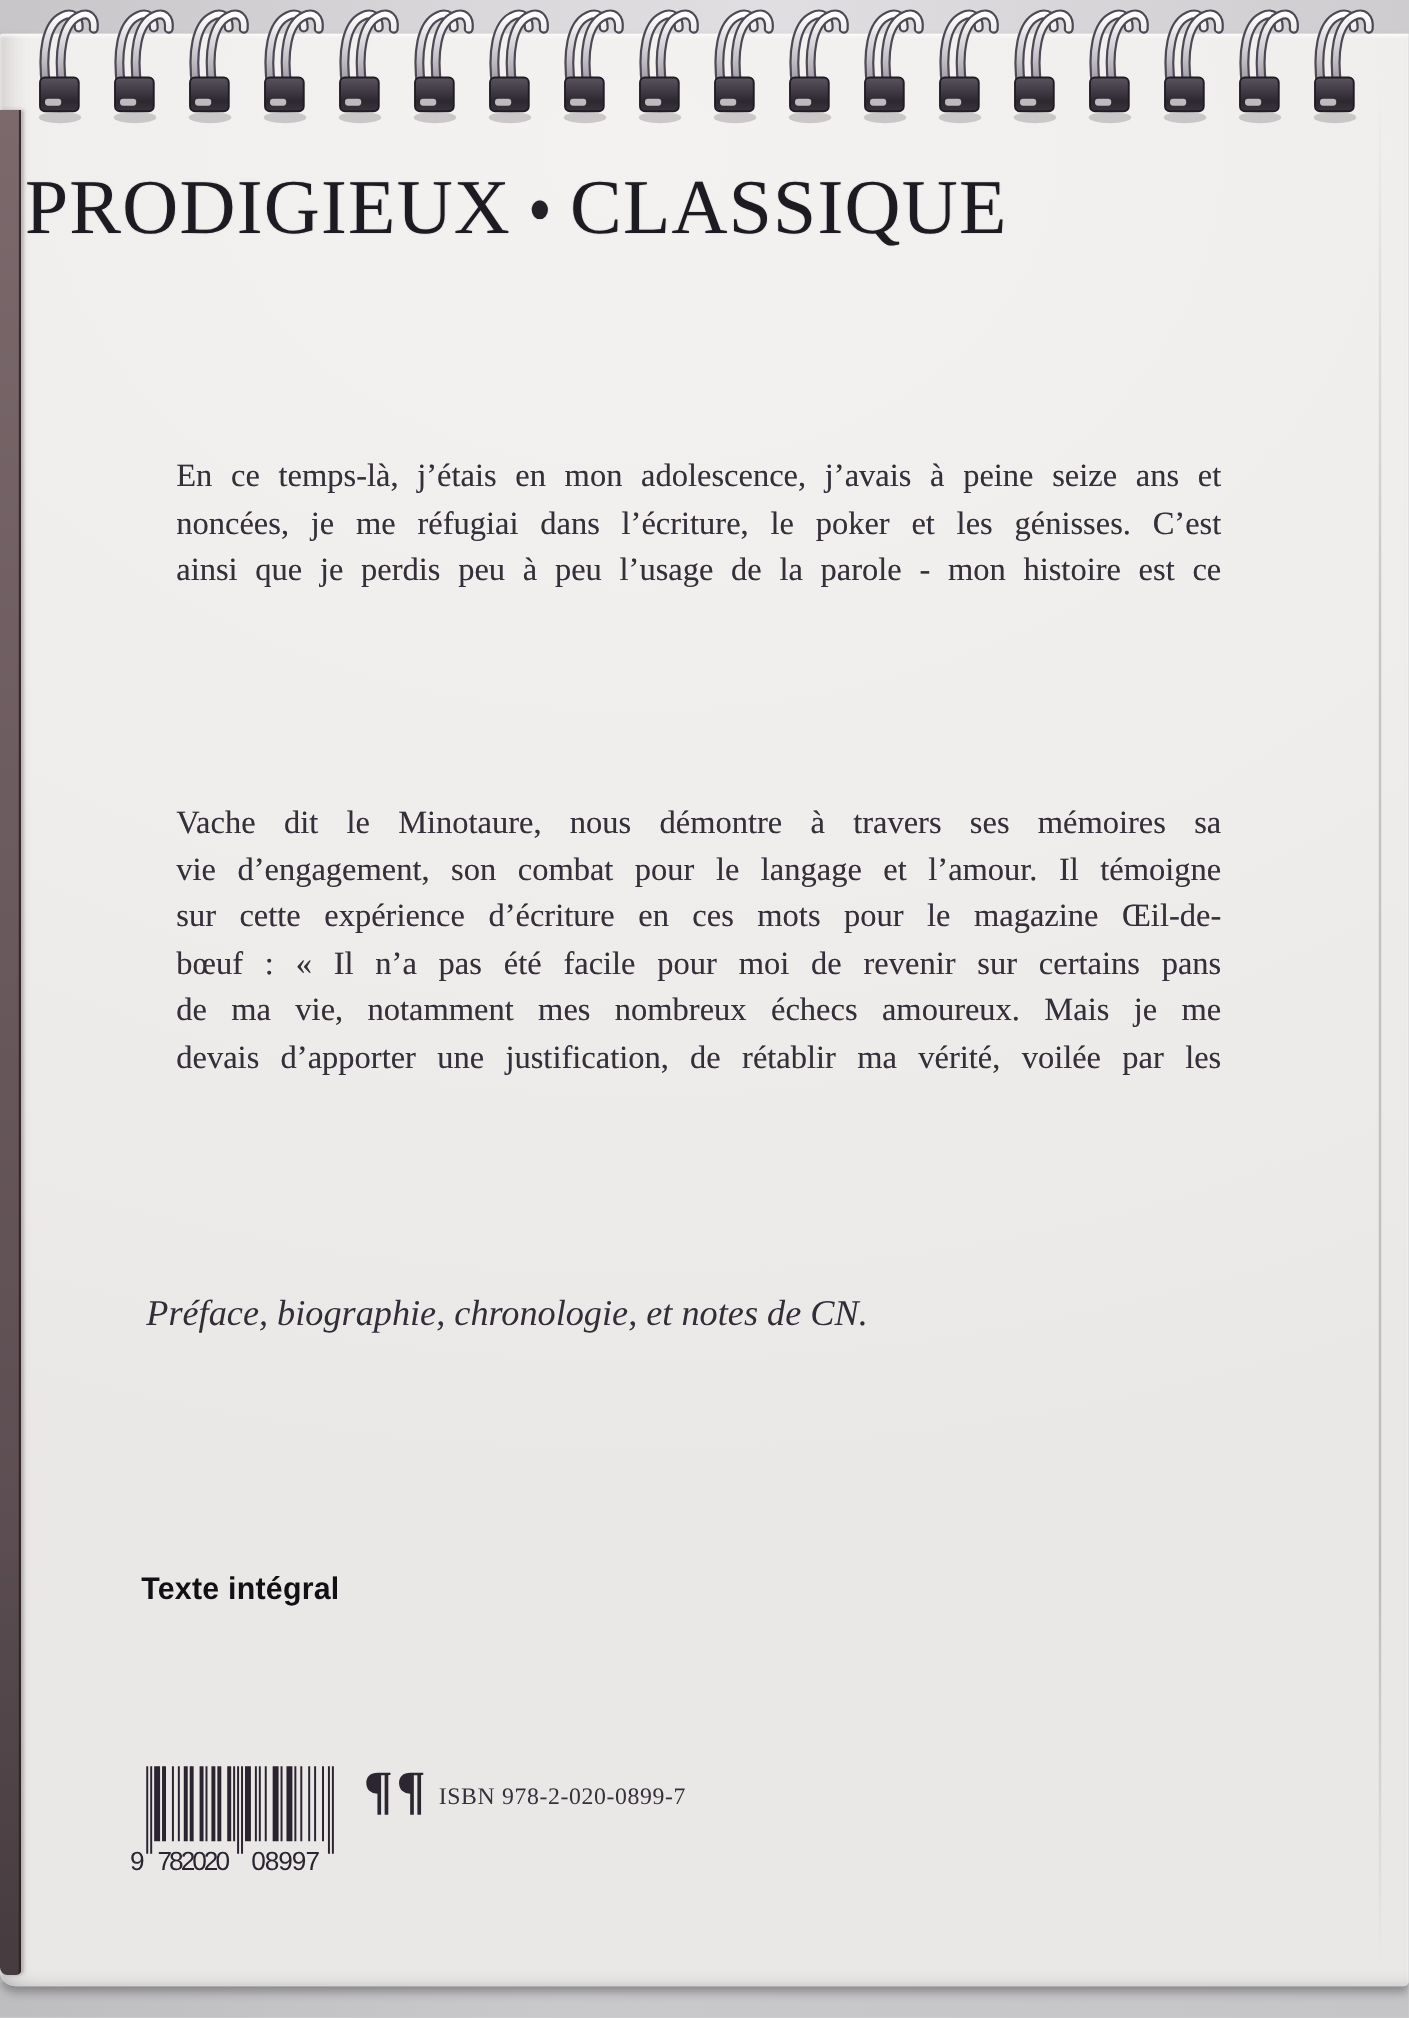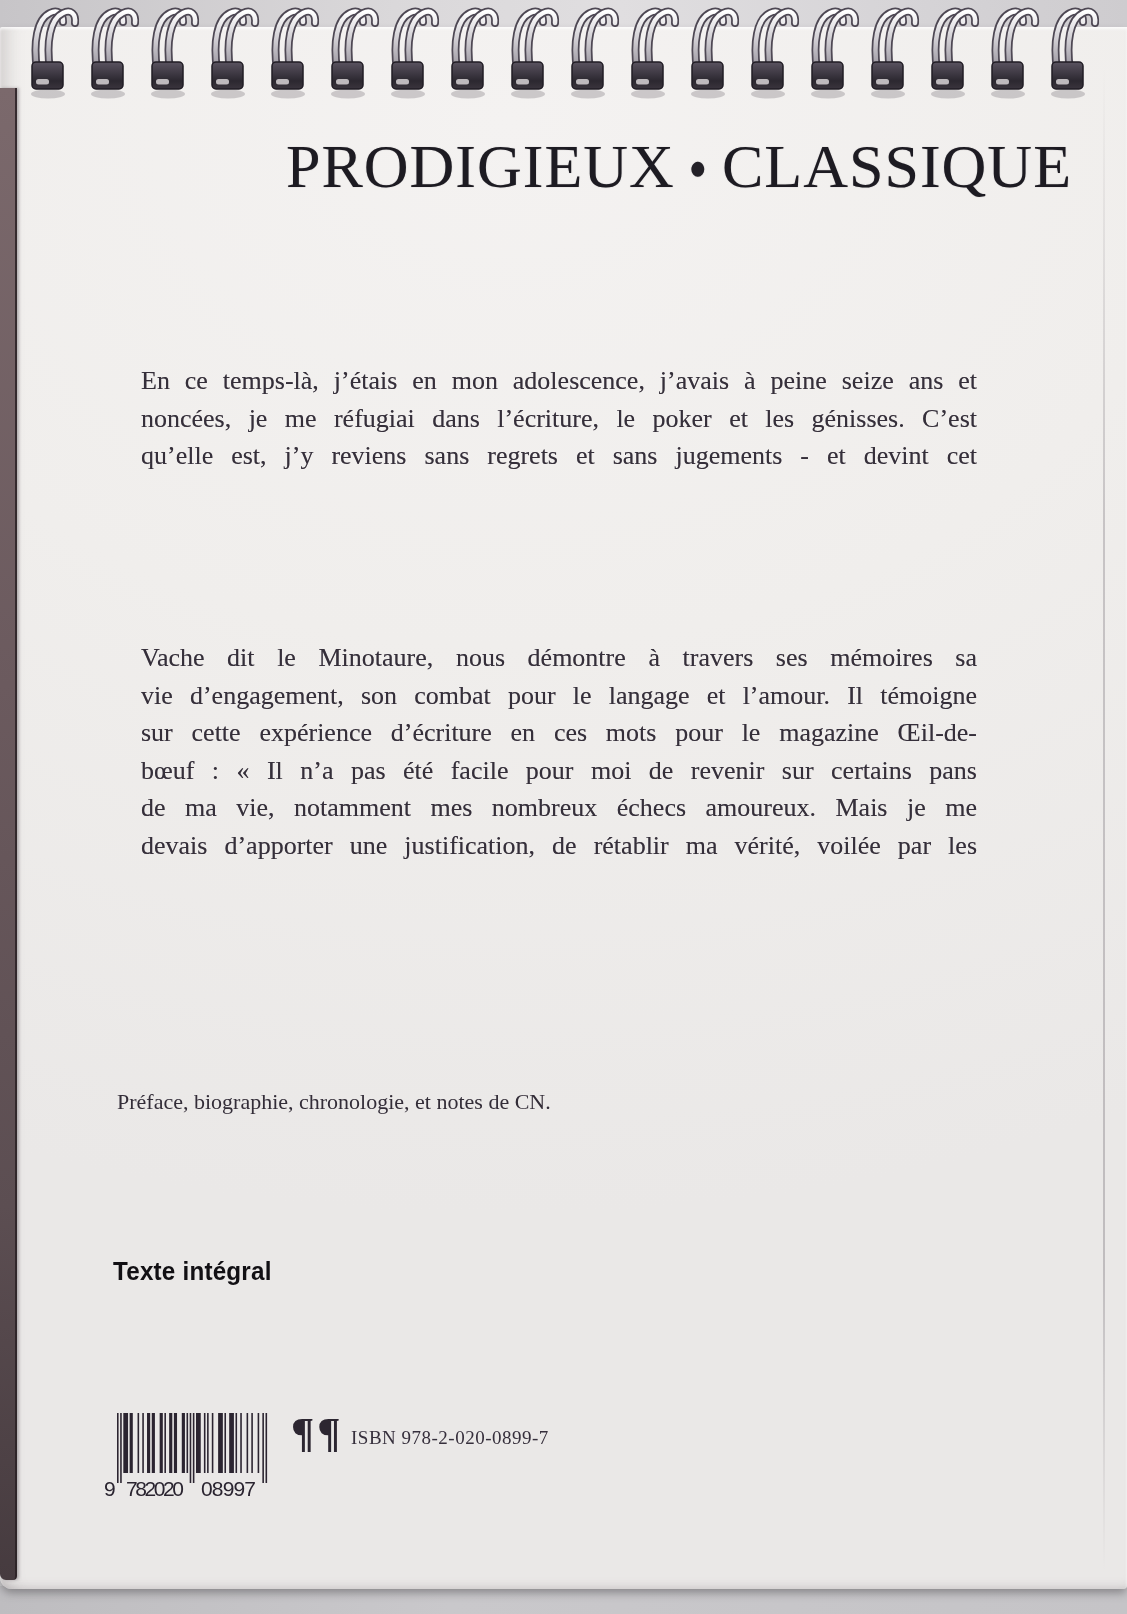--- a/index.html
+++ b/index.html
@@ -39,41 +39,41 @@
     border-right:2px solid rgba(42,33,37,.85);
     border-radius:0 0 4px 6px;
     box-shadow:2px 0 3px rgba(120,112,115,.5);
   }
   
   .coil{position:absolute;top:4px;width:56px;height:96px;z-index:6;overflow:visible;}
   .defs{position:absolute;width:0;height:0;}
   
   .title{
     position:absolute;left:20px;right:55px;top:103px;
-    text-align:right;font-size:62px;line-height:72px;letter-spacing:1px;
+    text-align:left;font-size:62px;line-height:72px;letter-spacing:1px;
     color:var(--title-ink);white-space:nowrap;
     text-shadow:0 0 1px rgba(30,27,35,.35);
   }
   .title .dot{
     display:inline-block;font-size:30px;vertical-align:10px;margin:0 14px;
     color:#232027;transform:scaleY(1.15);
   }
   
   .body{
     position:absolute;left:117px;width:860px;
     font-size:26px;line-height:37.6px;color:var(--ink);
     text-shadow:0 0 .5px rgba(53,47,58,.4);
   }
   .p1{top:335px;}
   .p2{top:612px;}
   .tline{text-align:justify;text-align-last:justify;height:37.6px;overflow:hidden;margin-left:24px;}
   .tline-last{text-align-last:left;}
   .credit{
-    position:absolute;left:117px;top:1062px;width:760px;
-    font-size:22px;color:#332d38;
+    position:absolute;left:117px;top:1008px;width:760px;
+    font-style:italic;font-size:29px;color:#332d38;
   }
   .edition{
     position:absolute;left:113px;top:1230px;
     font-family:"Liberation Sans",sans-serif;font-weight:700;font-size:25px;
     letter-spacing:.2px;color:#121014;transform:scaleX(.97);transform-origin:left;
   }
   
   .barcode{position:absolute;left:103px;top:1386px;width:170px;height:88px;overflow:visible;}
   .bcd{font-family:"Liberation Sans",sans-serif;font-size:21px;fill:#2a2430;}
   .pilcrows{
@@ -119,21 +119,21 @@
   <div class="bg-bottom"></div>
 
   <div class="paper">
     <div class="page-seam"></div>
 
     <div class="title"><span>PRODIGIEUX</span><span class="dot">●</span><span>CLASSIQUE</span></div>
 
     <div class="body p1">
         <div class="tline">En ce temps-là, j’étais en mon adolescence, j’avais à peine seize ans et</div>
         <div class="tline">noncées, je me réfugiai dans l’écriture, le poker et les génisses. C’est</div>
-        <div class="tline">qu’elle est, j’y reviens sans regrets et sans jugements - et devint cet</div>
+        <div class="tline">ainsi que je perdis peu à peu l’usage de la parole - mon histoire est ce</div>
       </div>
     <div class="body p2">
         <div class="tline">Vache dit le Minotaure, nous démontre à travers ses mémoires sa</div>
         <div class="tline">vie d’engagement, son combat pour le langage et l’amour. Il témoigne</div>
         <div class="tline">sur cette expérience d’écriture en ces mots pour le magazine Œil-de-</div>
         <div class="tline">bœuf : « Il n’a pas été facile pour moi de revenir sur certains pans</div>
         <div class="tline">de ma vie, notamment mes nombreux échecs amoureux. Mais je me</div>
         <div class="tline">devais d’apporter une justification, de rétablir ma vérité, voilée par les</div>
       </div>
 

